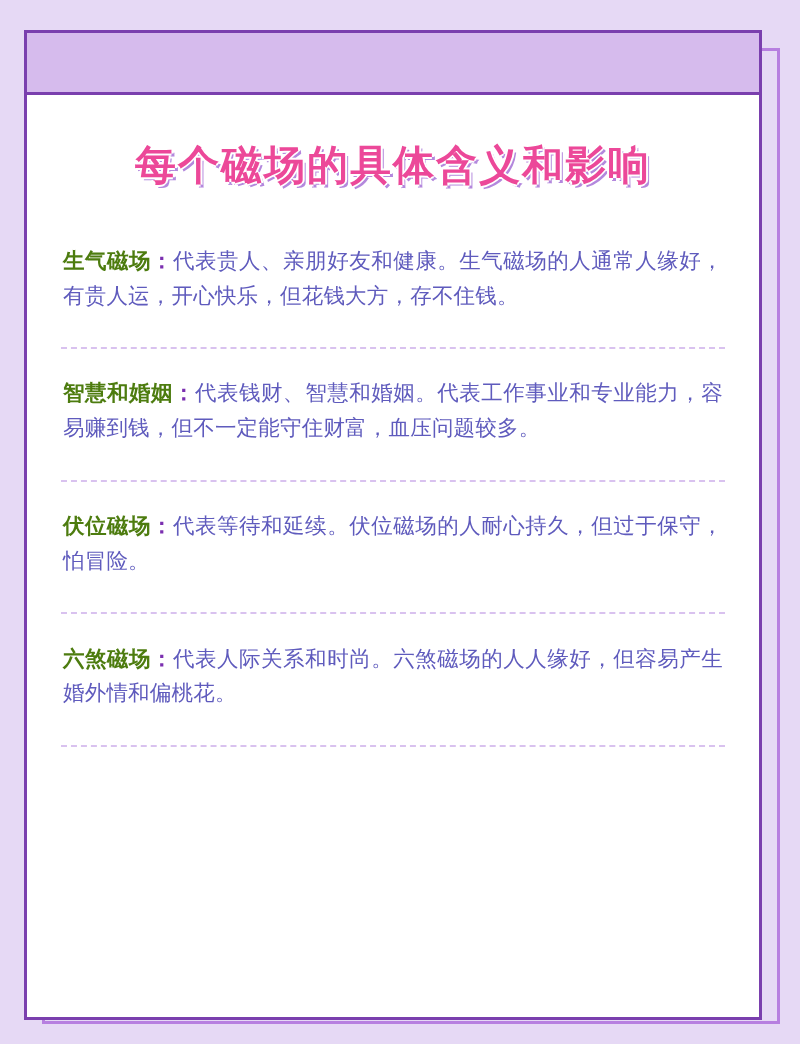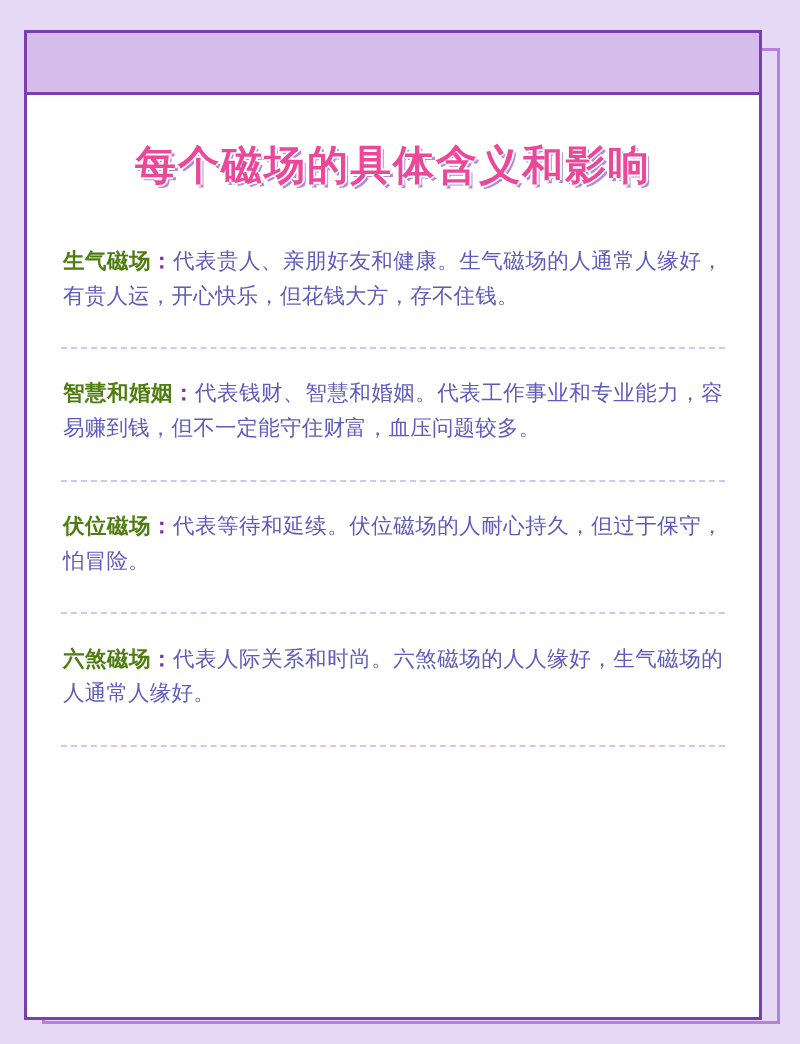--- a/index.html
+++ b/index.html
@@ -108,21 +108,21 @@
       <div class="entry">
         <p class="entry-text"><span class="entry-term">智慧和婚姻</span><span class="entry-colon">：</span><span>代表钱财、智慧和婚姻。代表工作事业和专业能力，容易赚到钱，但不一定能守住财富，血压问题较多。</span></p>
       </div>
 
 
       <div class="entry">
         <p class="entry-text"><span class="entry-term">伏位磁场</span><span class="entry-colon">：</span><span>代表等待和延续。伏位磁场的人耐心持久，但过于保守，怕冒险。</span></p>
       </div>
 
       <div class="entry">
-        <p class="entry-text"><span class="entry-term">六煞磁场</span><span class="entry-colon">：</span><span>代表人际关系和时尚。六煞磁场的人人缘好，生气磁场的人通常人缘好。</span></p>
+        <p class="entry-text"><span class="entry-term">六煞磁场</span><span class="entry-colon">：</span><span>代表人际关系和时尚。六煞磁场的人人缘好，但容易产生婚外情和偏桃花。</span></p>
       </div>
 
 
       <div class="entry">
         
       </div>
 
     </div>
   </div>
 </div>

